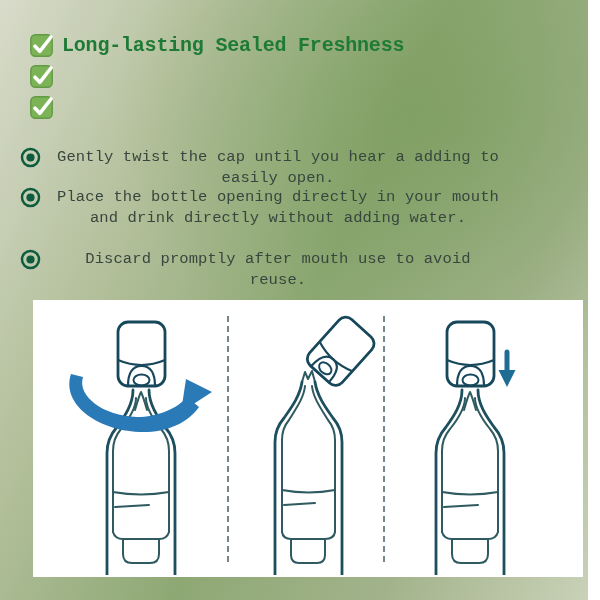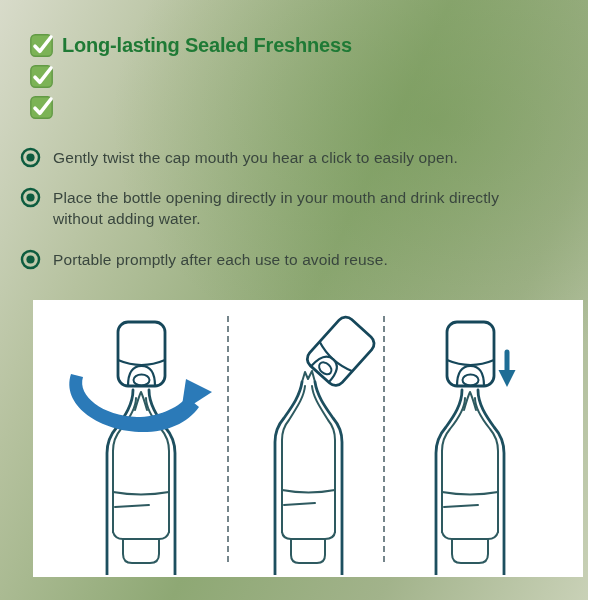--- a/index.html
+++ b/index.html
@@ -1,21 +1,22 @@
 <!DOCTYPE html>
 <html><head>
 <meta charset="utf-8">
 <style>
   html,body{margin:0;padding:0;}
   .canvas{
     position:relative;width:588px;height:600px;overflow:hidden;
-    font-family:Liberation Sans, sans-serif;
+    font-family:Liberation Mono, monospace;
     background:
       radial-gradient(ellipse 55% 42% at 74% 20%, rgba(108,148,78,0.45), rgba(108,148,78,0) 100%),
       linear-gradient(115deg,#d8dbca 0%,#b6c29f 24%,#8ea874 52%,#a2b38b 76%,#c9d1b7 100%);
+    text-align: center;
   }
   .feat-row{position:absolute;left:30px;display:flex;align-items:center;gap:9px;height:24px;}
   .feat-row.r0{top:33px}.feat-row.r1{top:64px}.feat-row.r2{top:95px}
   .checkbox{width:23px;height:23px;flex:0 0 auto;}
   .checkbox svg{overflow:visible;display:block;}
   .feat-label{font-size:20px;font-weight:700;color:#1f7a35;letter-spacing:-0.2px;white-space:nowrap;}
   .inst-row{position:absolute;left:20px;display:flex;align-items:flex-start;gap:12px;}
   .inst-row.r0{top:147px}.inst-row.r1{top:187px}.inst-row.r2{top:249px}
   .bullet{width:21px;height:21px;flex:0 0 auto;margin-top:0px;}
   .inst-text{font-size:15.5px;line-height:21px;color:#39463e;max-width:450px;letter-spacing:0.1px;}
@@ -56,39 +57,39 @@
     </span>
   </div>
 
   <div class="inst-row r0">
     <span class="bullet">
       <svg width="21" height="21" viewBox="0 0 21 21">
         <circle cx="10.5" cy="10.5" r="8.5" fill="none" stroke="#0d5c3f" stroke-width="2.5"></circle>
         <circle cx="10.5" cy="10.5" r="4.1" fill="#0d5c3f"></circle>
       </svg>
     </span>
-    <span class="inst-text">Gently twist the cap mouth you hear a click to easily open.</span>
+    <span class="inst-text">Gently twist the cap until you hear a adding to easily open.</span>
   </div>
   <div class="inst-row r1">
     <span class="bullet">
       <svg width="21" height="21" viewBox="0 0 21 21">
         <circle cx="10.5" cy="10.5" r="8.5" fill="none" stroke="#0d5c3f" stroke-width="2.5"></circle>
         <circle cx="10.5" cy="10.5" r="4.1" fill="#0d5c3f"></circle>
       </svg>
     </span>
     <span class="inst-text">Place the bottle opening directly in your mouth and drink directly without adding water.</span>
   </div>
   <div class="inst-row r2">
     <span class="bullet">
       <svg width="21" height="21" viewBox="0 0 21 21">
         <circle cx="10.5" cy="10.5" r="8.5" fill="none" stroke="#0d5c3f" stroke-width="2.5"></circle>
         <circle cx="10.5" cy="10.5" r="4.1" fill="#0d5c3f"></circle>
       </svg>
     </span>
-    <span class="inst-text">Portable promptly after each use to avoid reuse.</span>
+    <span class="inst-text">Discard promptly after mouth use to avoid reuse.</span>
   </div>
 
   <div class="panel">
     <div class="sep sep1"></div>
     <div class="sep sep2"></div>
 
     <svg class="step-svg s1" viewBox="0 0 170 273">
       <g fill="none" stroke="#2e5a60" stroke-width="2" stroke-linecap="round" stroke-linejoin="round">
         <path d="M87,96 C87,106 80,117 72,127 C66,134 64,141 64,149 L64,230"></path>
         <path d="M97,96 C97,106 104,117 112,127 C118,134 120,141 120,149 L120,230"></path>

